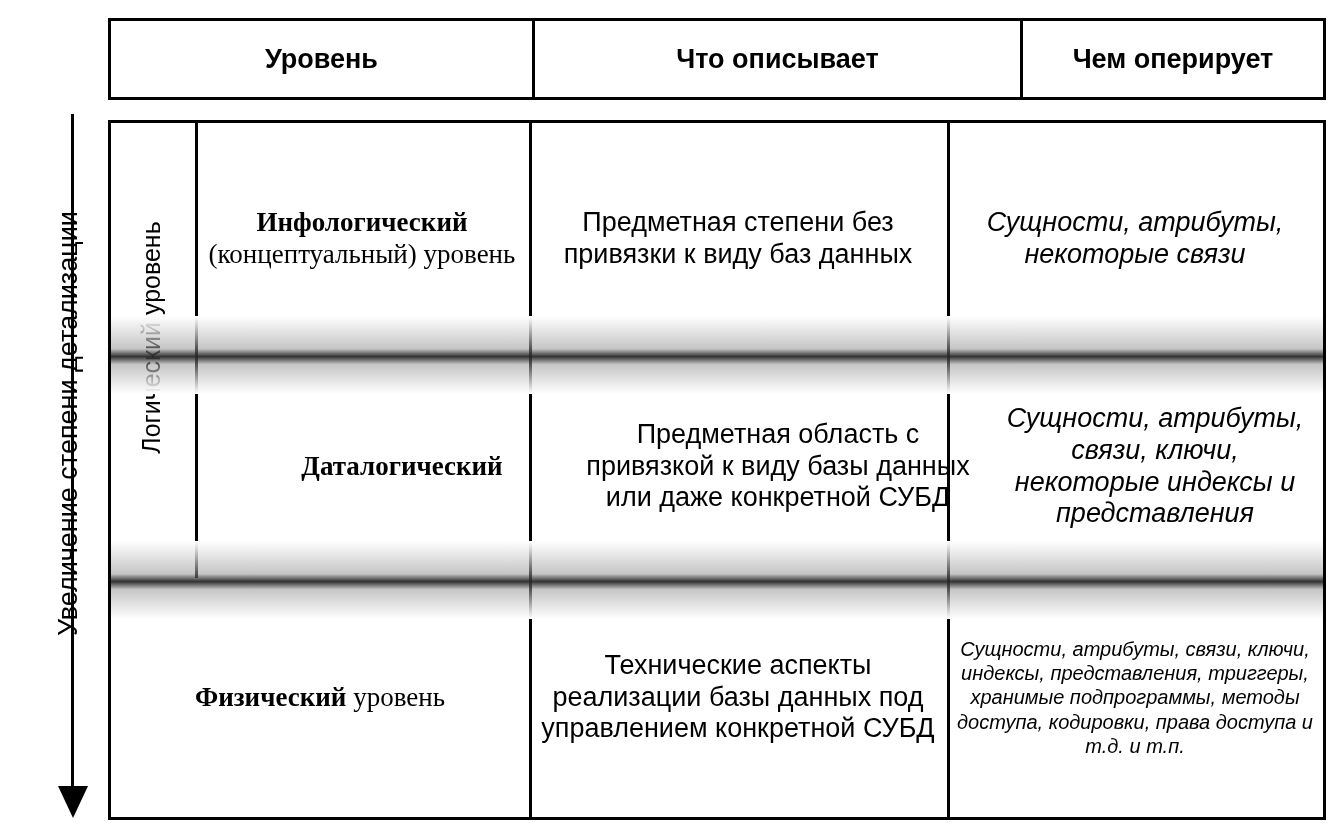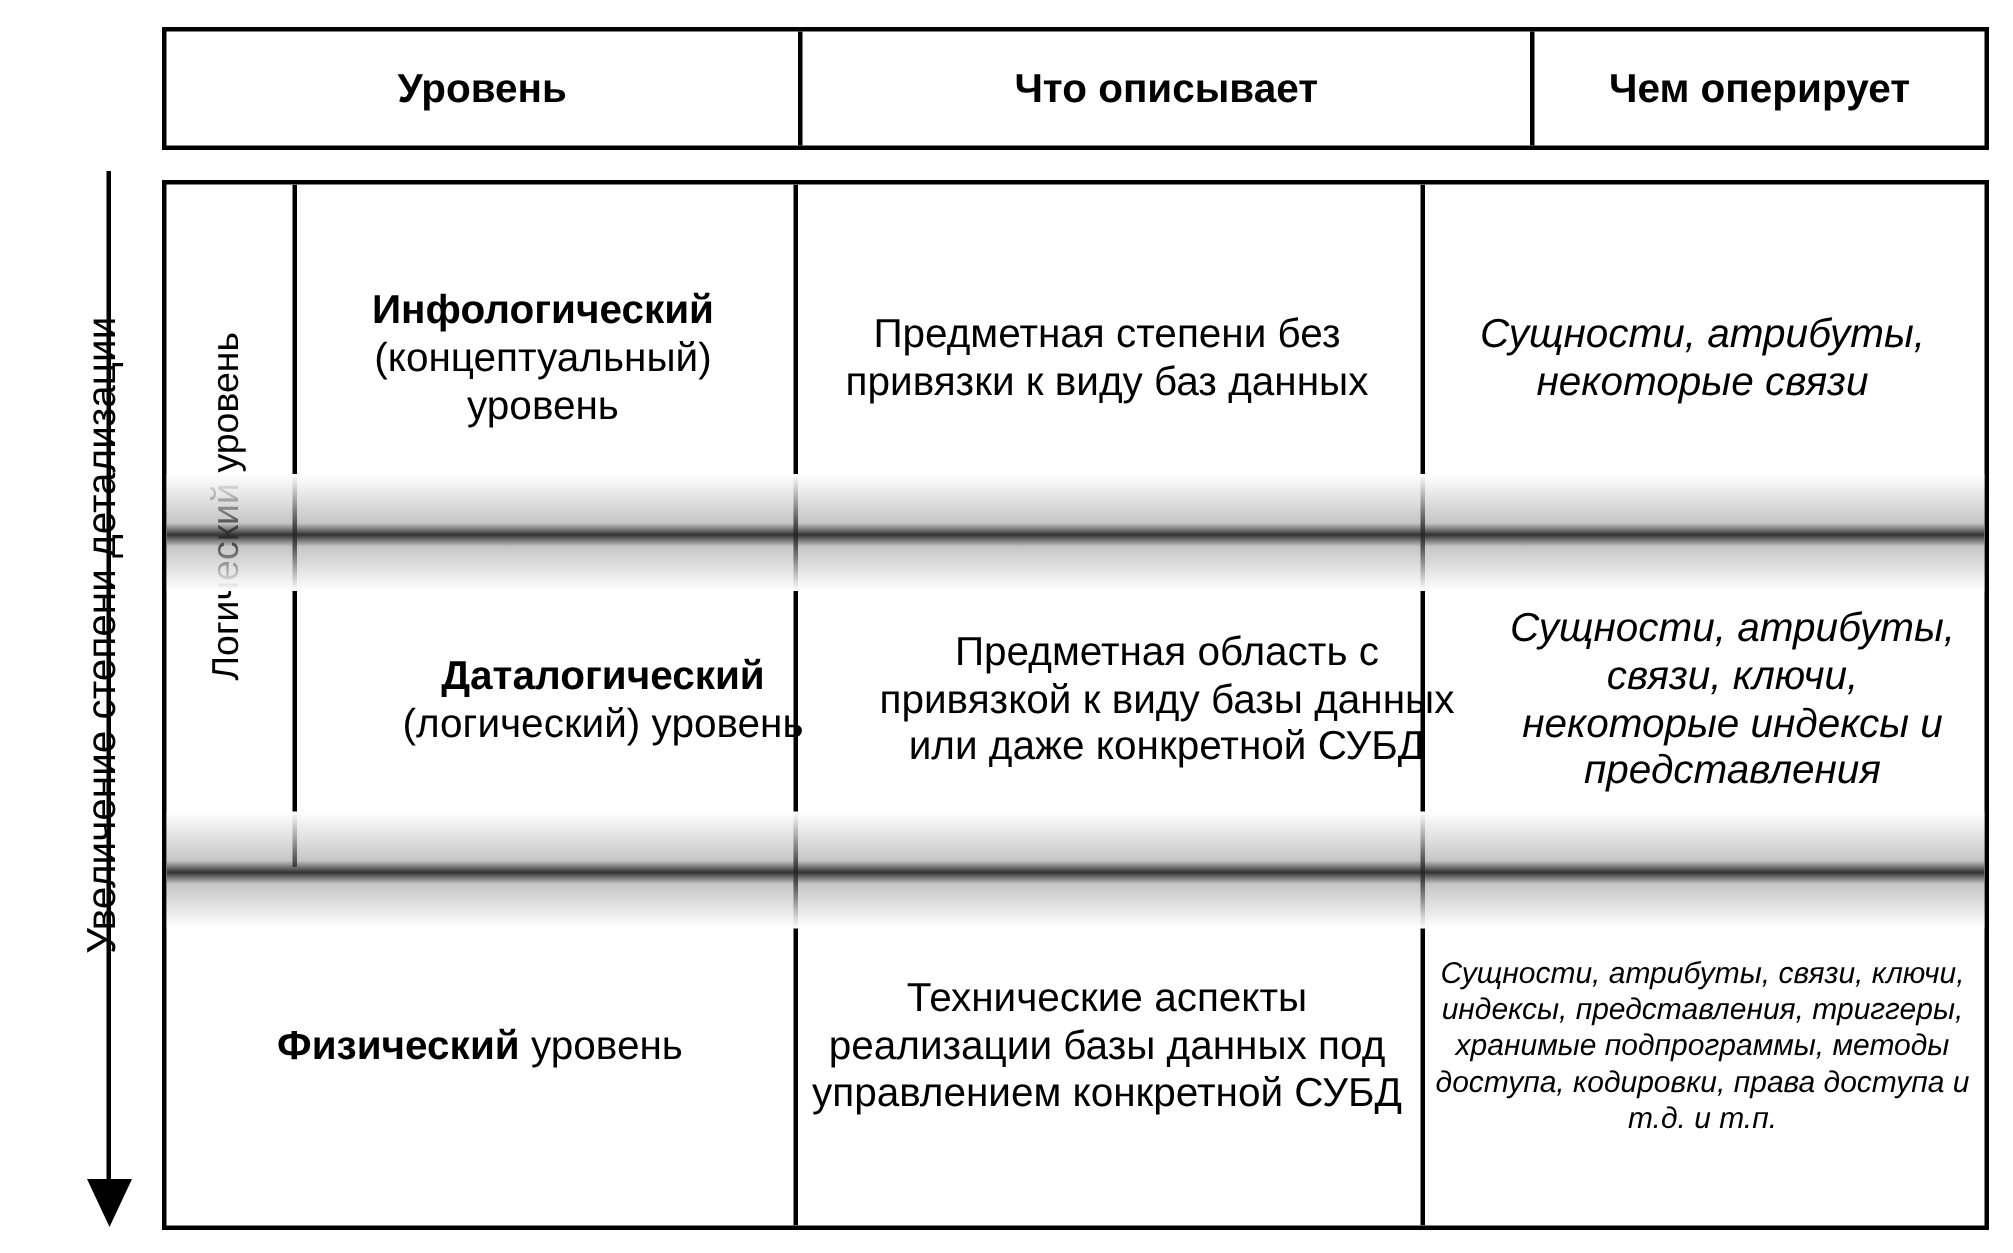--- a/index.html
+++ b/index.html
@@ -132,21 +132,21 @@
     display: flex;
     align-items: center;
     justify-content: center;
     text-align: center;
     box-sizing: border-box;
     padding: 0 10px;
     font-size: 27px;
     line-height: 1.18;
   }
   .cell.side-pad { width: 84px; }
-  .cell.c1 { width: 334px; }
+  .cell.c1 { width: 334px; font-family: Liberation Serif, serif; }
   .cell.c1.full { width: 418px; }
   .cell.c2 { width: 418px; }
   .cell.c3 { flex: 1; font-style: italic; }
   .cell.small { font-size: 20px; line-height: 1.22; }
   .b { font-weight: bold; }
 
   
   .grad-sep {
     position: absolute;
     left: 0;
@@ -208,21 +208,20 @@
       </div>
       <div class="cell c2">Предметная степени без привязки к виду баз данных</div>
       <div class="cell c3">Сущности, атрибуты, некоторые связи</div>
     </div>
 
     <div class="row" id="row-2">
       <div class="cell side-pad"></div>
       <div class="cell c1">
         <div>
           <span class="b">Даталогический</span><br>
-          <span>(логический) уровень</span>
         </div>
       </div>
       <div class="cell c2">Предметная область с привязкой к виду базы данных или даже конкретной СУБД</div>
       <div class="cell c3">Сущности, атрибуты, связи, ключи, некоторые индексы и представления</div>
     </div>
 
     <div class="row" id="row-3">
       <div class="cell c1 full">
         <div>
           <span class="b">Физический</span>

